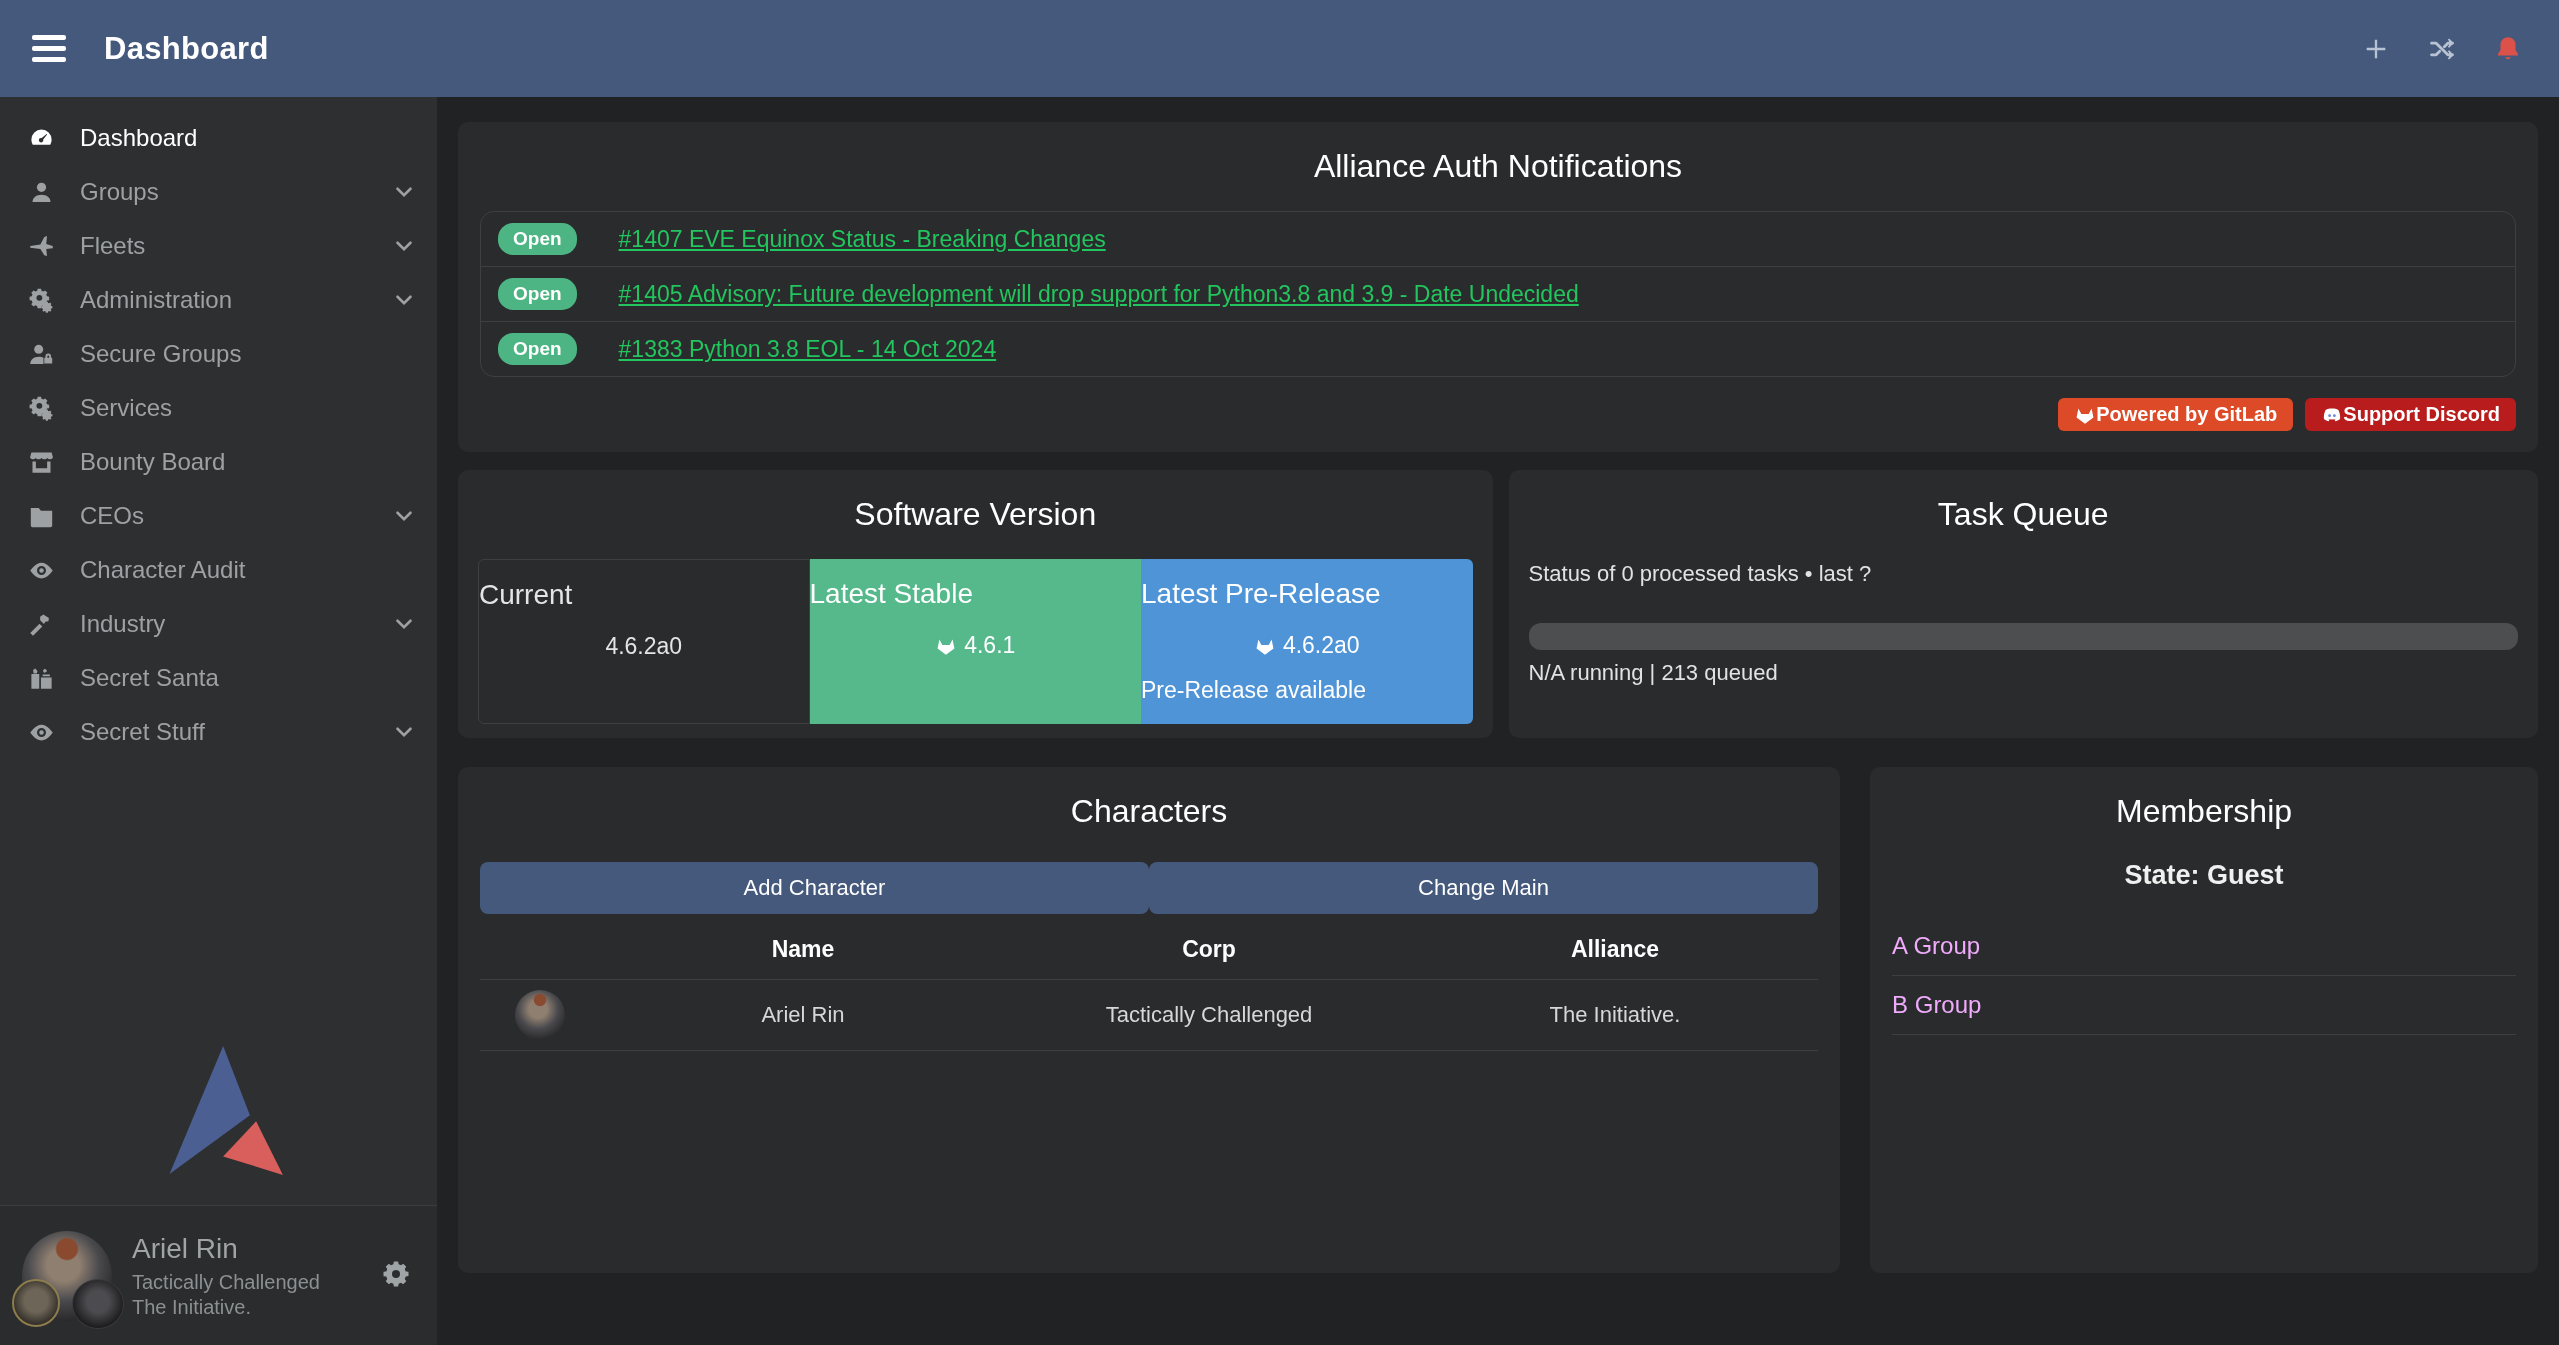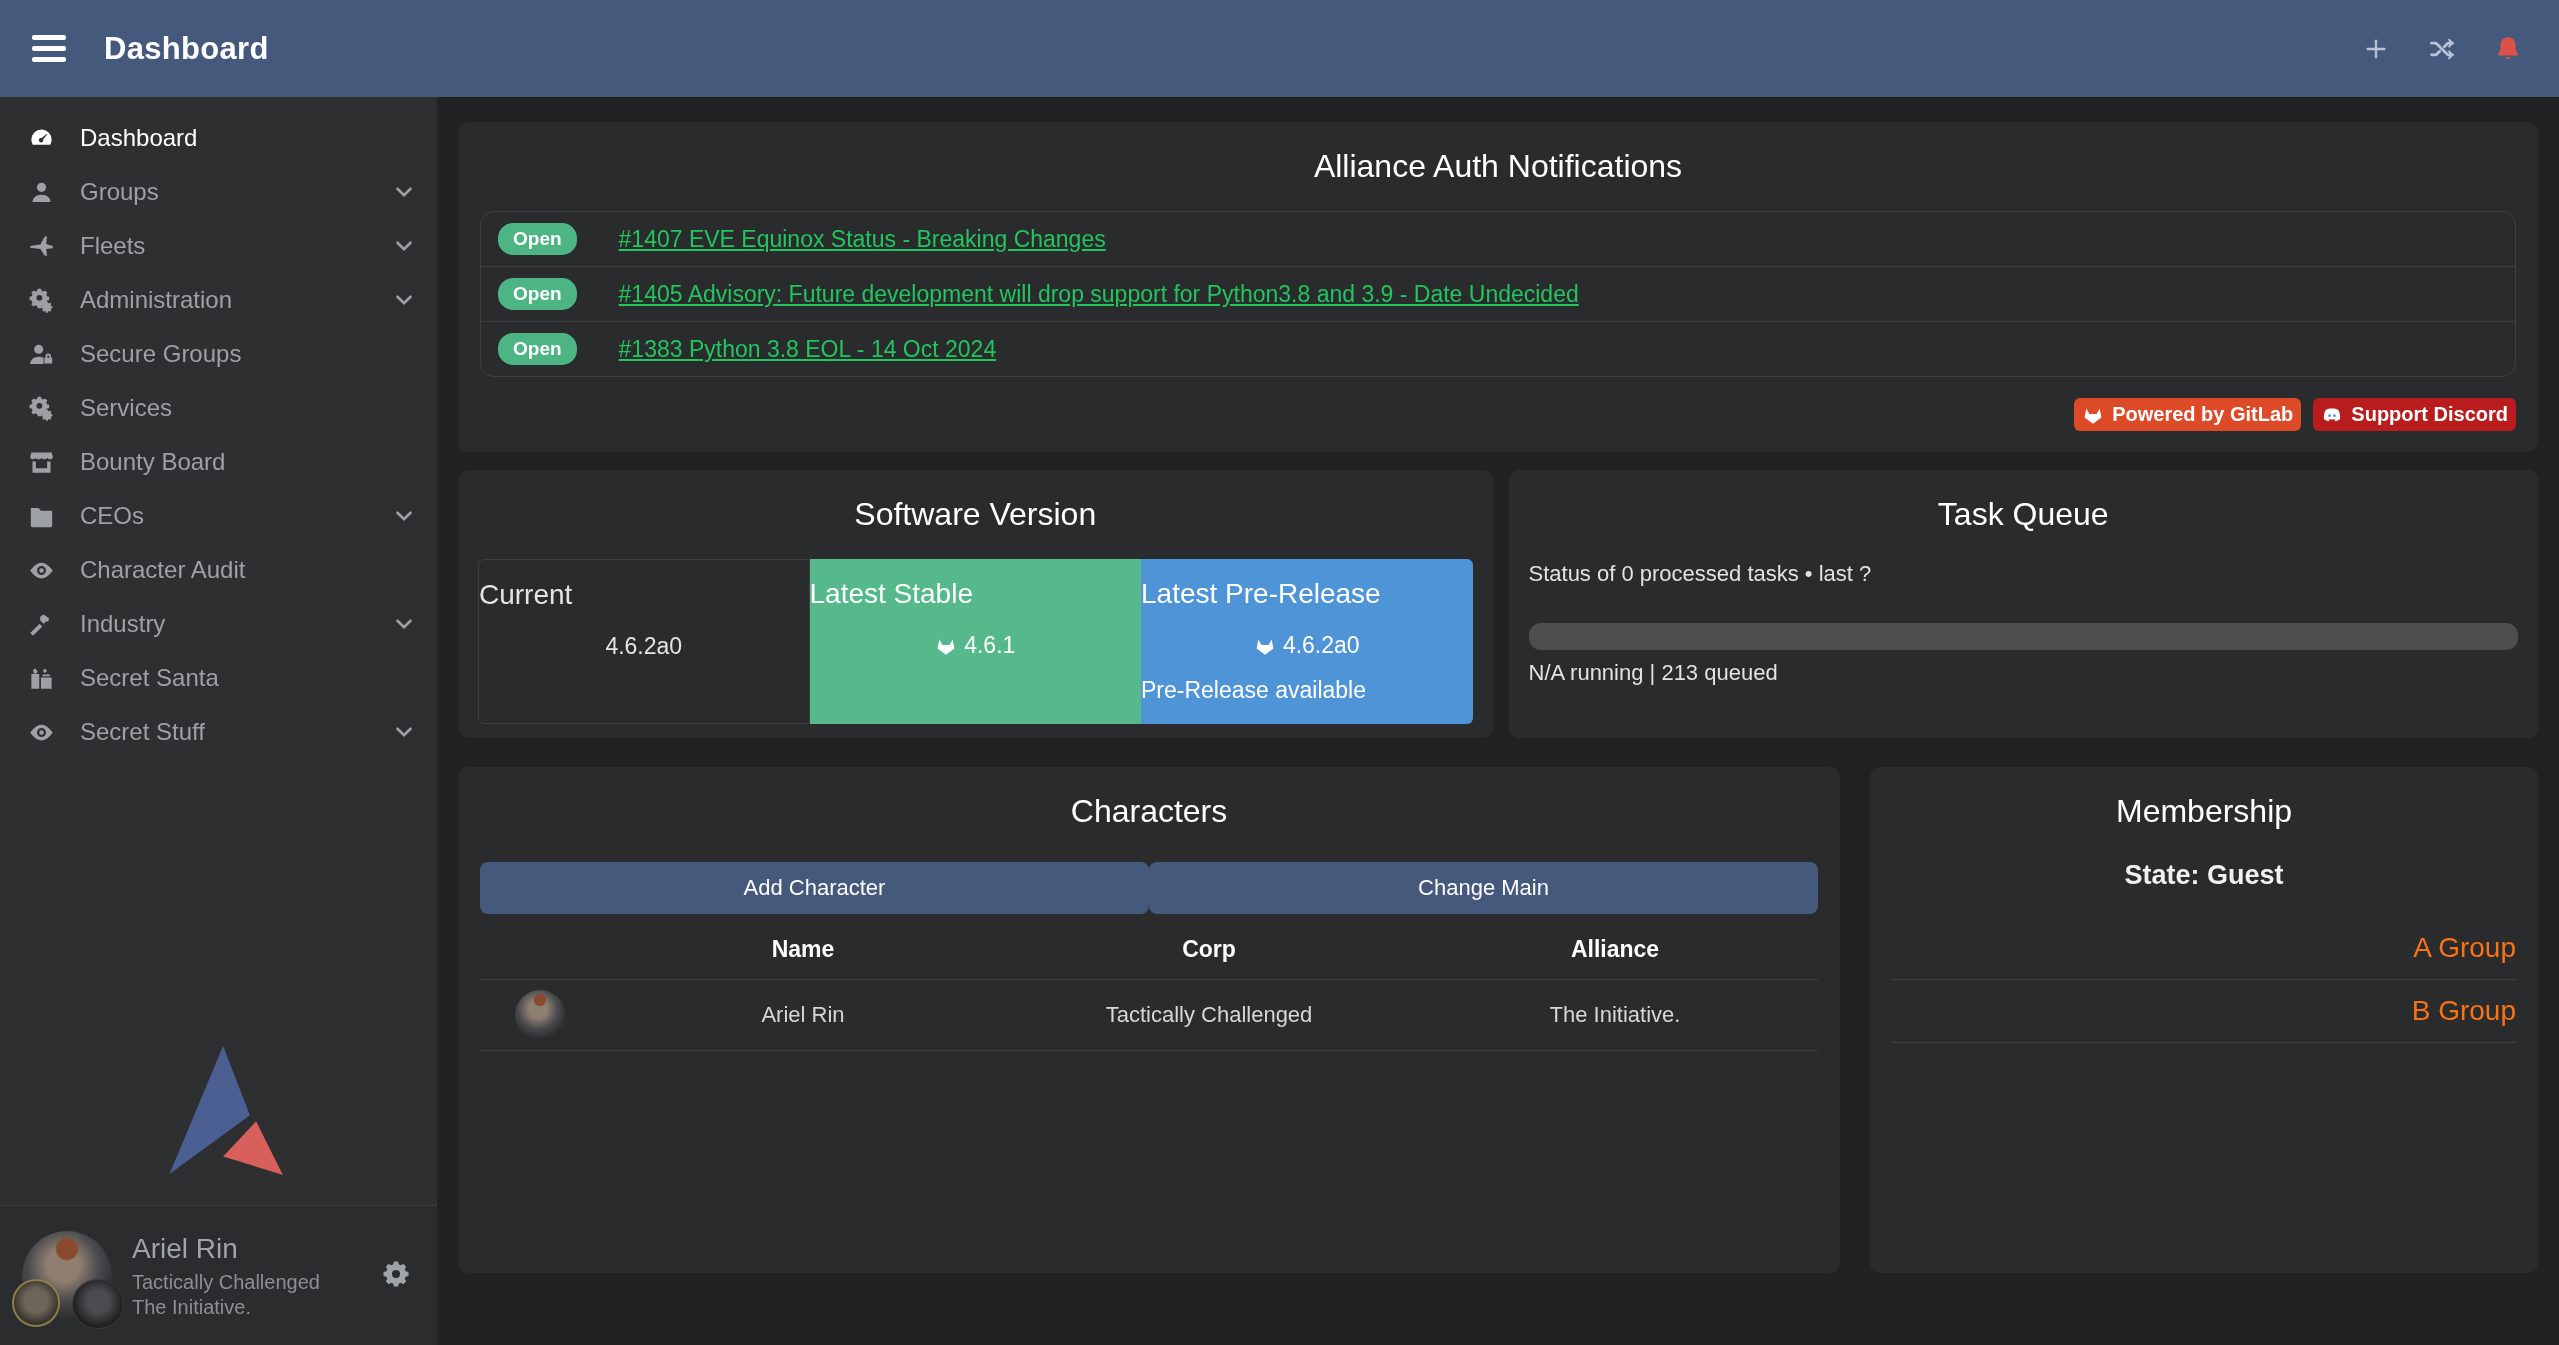--- a/index.html
+++ b/index.html
@@ -81,22 +81,22 @@
   }
   .notif-row { display:flex; align-items:center; gap:18px; padding:11px 17px; }
   .notif-row + .notif-row { border-top:1px solid #3e3f41; }
   .open-badge {
     background:#4db583; color:#ffffff; font-size:19px; font-weight:700;
     padding:5px 15px; border-radius:15px;
   }
   .notif-link { color:#22c55e; font-size:23px; text-decoration:underline; cursor:pointer;margin-left:24px; }
   .footer-badges { display:flex; justify-content:flex-end; gap:12px; margin:21px 22px 0 0; }
   .fbadge {
-    display:flex; align-items:center; gap:8px; color:#ffffff; font-weight:700; font-size:20px;
-    padding:5px 8px; border-radius:6px; cursor:pointer;justify-content:flex-end;
+    display:flex; align-items:center; color:#ffffff; font-weight:700; font-size:20px;
+    padding:5px 16px; border-radius:6px; cursor:pointer;justify-content:flex-end;
   }
   .fbadge svg { width:22px; height:22px; }
   .fbadge.gitlab { background:#dc4a27; }
   .fbadge.discord { background:#b91c1c; }
 
   .mid-row { display:grid; grid-template-columns: 1032fr 1027fr; gap:16px; margin-bottom:29px; }
   .panel-sv, .panel-tq { height:268px; }
   .version-grid { display:grid; grid-template-columns:1fr 1fr 1fr; margin:26px 20px 0 20px; height:165px; }
   .vbox { text-align:left; padding-top:19px; }
   .vbox .vlabel { font-size:28px; color:#e8e8e8; margin-bottom:22px; }
@@ -129,21 +129,21 @@
   .char-row > div { text-align:center; font-size:22px; color:#d6d7d8; }
   .char-avatar {
     width:50px; height:50px; border-radius:50%; margin:0 auto;
     background:
       radial-gradient(circle at 50% 20%, #8a4a30 0 12%, transparent 14%),
       radial-gradient(circle at 46% 38%, #8f7f70 0 22%, #4a4a4e 48%, #2a2a2c 75%);
   }
 
   .mem-state { text-align:center; color:#f0f0f0; font-size:27px; font-weight:600; margin-top:30px; }
   .mem-list { margin:26px 22px 0 22px; }
-  .mem-item { text-align:right; font-size:28px; color:#f97316; padding:15px 0; border-bottom:1px solid #3e3f41; }
+  .mem-item { text-align:left; font-size:24px; color:#f0abfc; padding:15px 0; border-bottom:1px solid #3e3f41; }
 </style>
 </head>
 <body>
 
 <div class="topbar">
   <div class="hamburger">
       <span></span>
       <span></span>
       <span></span>
     </div>

